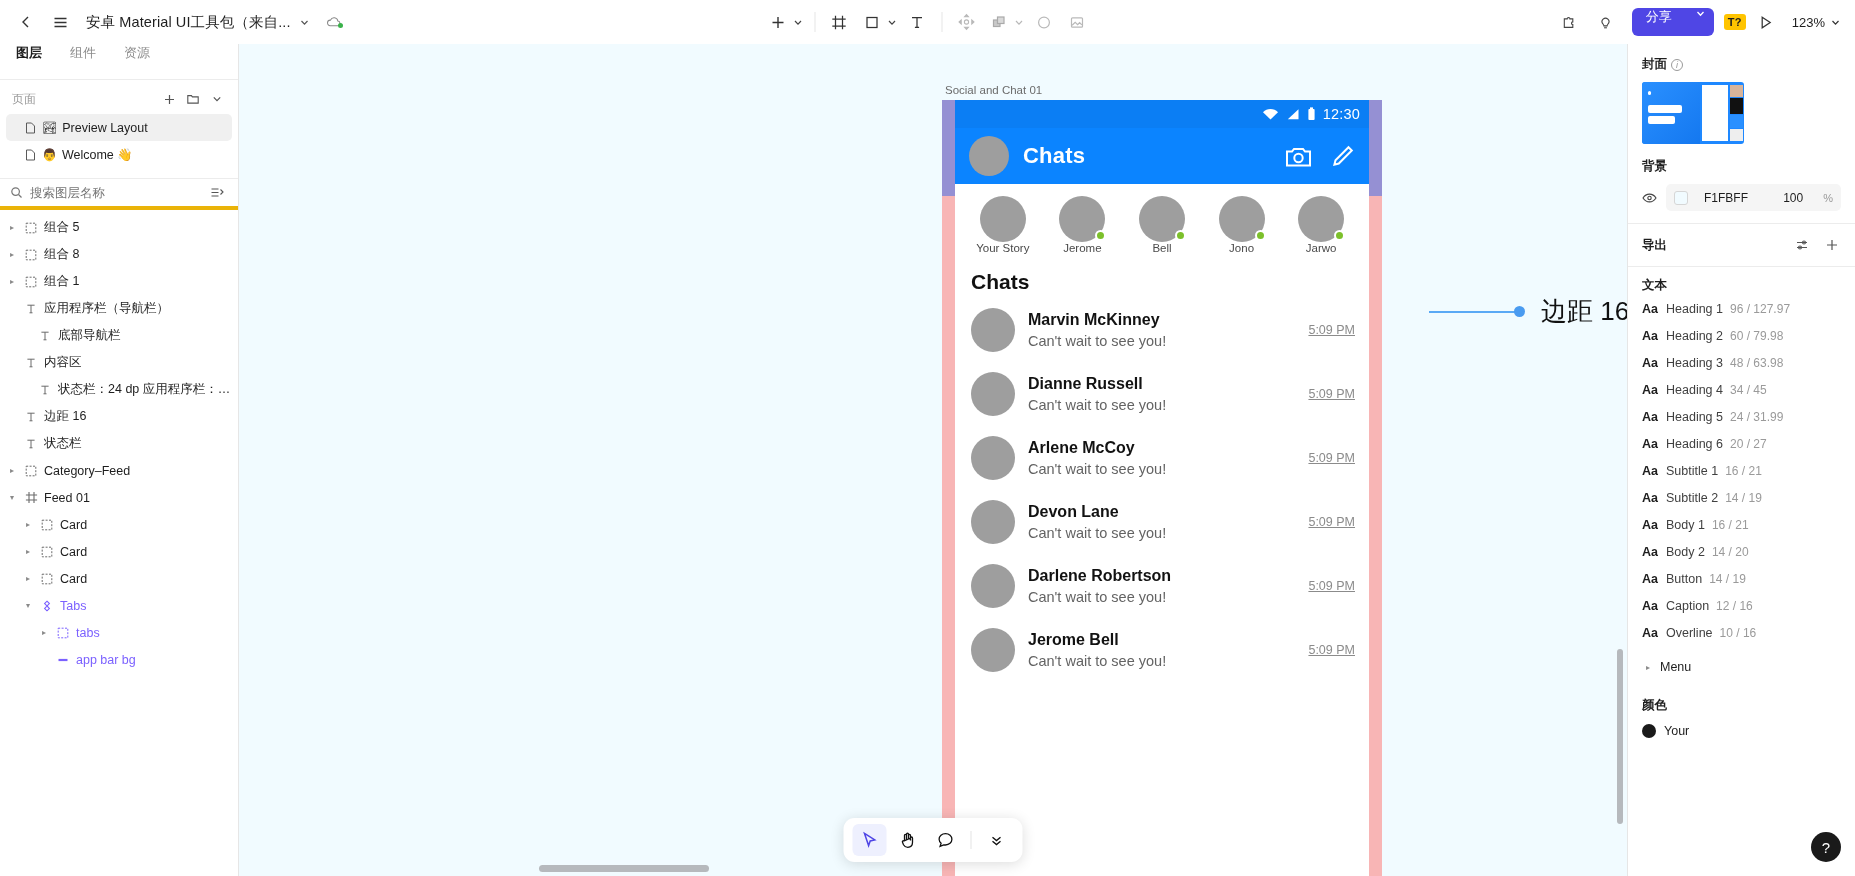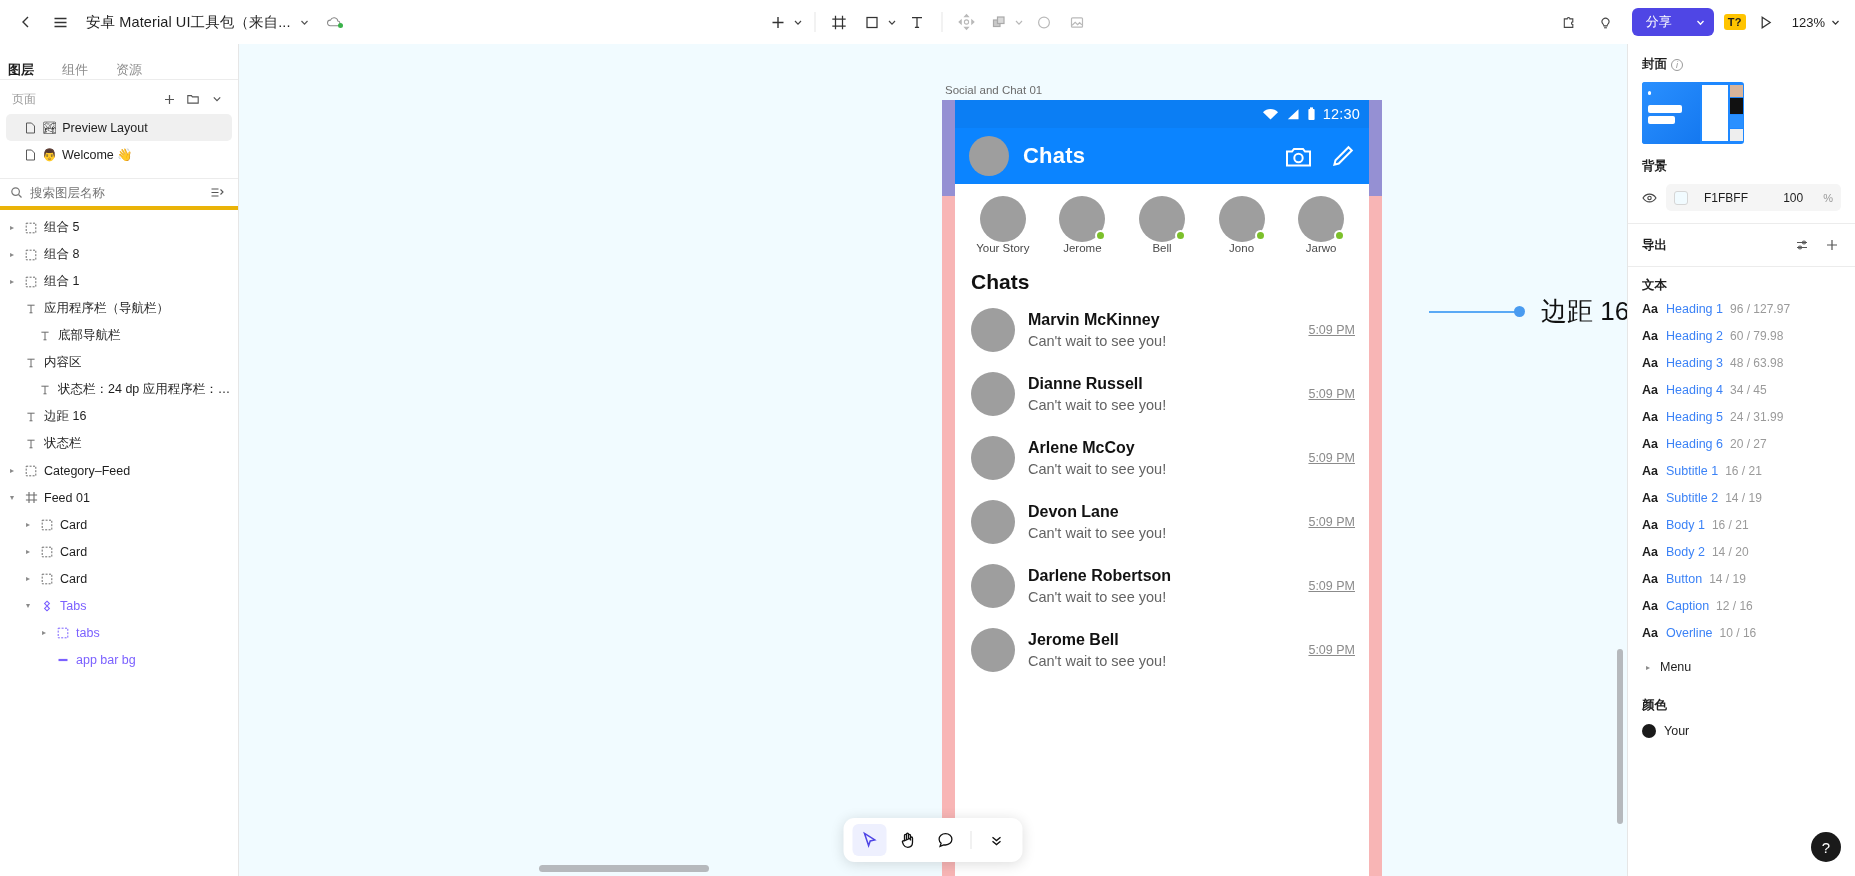--- a/index.html
+++ b/index.html
@@ -37,40 +37,40 @@
     position: absolute; left: 50%; transform: translateX(-50%);
     display: flex; align-items: center; gap: 1px; height: 100%;
   }
   .tb-div { width: 1px; height: 20px; background: #e6e6e6; margin: 0 7px; }
   .mini-caret { font-size: 10px; color: #444; margin-left: -3px; margin-right: 3px; }
 
   .tb-right {
     margin-left: auto; display: flex; align-items: center; gap: 4px;
     padding-right: 14px; height: 100%;
   }
-  .share-group { display: flex; align-items: center; background: #4F46E5; border-radius: 6px; height: 28px; margin: 0 6px; overflow: hidden;}
+  .share-group { display: flex; align-items: flex-start; background: #4F46E5; border-radius: 6px; height: 28px; margin: 0 6px; overflow: hidden;}
   .share-btn { color: #fff; font-size: 13px; display: flex; align-items: center; padding: 0 14px; font-weight: 500; }
   .share-sep { width: 1px; background: rgba(255,255,255,.35); }
   .share-caret { color: #fff; display: flex; align-items: center; padding: 0 8px; font-size: 10px; }
   .t-badge {
     background: #FFC400; color: #1e1e1e; font-size: 11px; font-weight: 700;
     border-radius: 3px; padding: 2px 4px; line-height: 1.1; letter-spacing: .3px;
   }
   .zoom-label { font-size: 13px; color: #1e1e1e; display:flex; align-items:center; gap:5px; margin-left: 6px; white-space: nowrap;}
 
   
   .body { flex: 1; display: flex; position: relative; min-height: 0; }
 
   
   .left {
     width: 239px; min-width: 239px; background: #fff;
     border-right: 1px solid #e6e6e6; display: flex; flex-direction: column;
     position: relative; z-index: 20;
   }
-  .lp-tabs { display: flex; height: 36px; align-items: flex-end; padding: 0 8px; gap: 28px; border-bottom: 1px solid #ececec;}
+  .lp-tabs { display: flex; height: 36px; align-items: flex-start; padding: 0 16px; gap: 28px; border-bottom: 1px solid #ececec;}
   .lp-tab { font-size: 13px; color: #8c8c8c; }
   .lp-tab.active { color: #1e1e1e; font-weight: 600; }
 
   .pages-head {
     display: flex; align-items: center; height: 30px; padding: 0 10px 0 12px; margin-top: 4px;
   }
   .pages-title { font-size: 12px; color: #9a9a9a; }
   .pages-actions { margin-left: auto; display: flex; align-items: center; gap: 2px; }
   .sm-btn { width: 22px; height: 22px; display:flex; align-items:center; justify-content:center; color:#555; border-radius:4px;}
 
@@ -207,21 +207,21 @@
 
   .rp-divider { height: 1px; background: #ececec; margin: 12px 0 0 0; }
   .export-row { display: flex; align-items: center; padding: 10px 12px 10px 14px; }
   .export-title { font-size: 12.5px; font-weight: 700; color: #1e1e1e; }
   .export-actions { margin-left: auto; display: flex; align-items: center; gap: 8px; color: #444; }
 
   .text-styles { padding: 4px 14px 0 14px; }
   .ts-h { font-size: 12.5px; font-weight: 700; color: #1e1e1e; margin: 6px 0 8px 0; }
   .ts-row { display: flex; align-items: baseline; gap: 7px; height: 27px; }
   .aa { font-size: 12.5px; font-weight: 700; color: #1e1e1e; width: 17px; }
-  .ts-name { font-size: 12.5px; color: #3b82f6; }
+  .ts-name { font-size: 12.5px; color: #404040; }
   .ts-size { font-size: 12px; color: #9a9a9a; }
   .menu-row { display: flex; align-items: center; gap: 6px; height: 28px; font-size: 12.5px; color: #1e1e1e; }
   .color-h { font-size: 12.5px; font-weight: 700; color: #1e1e1e; margin: 16px 0 10px 0; }
   .color-row { display: flex; align-items: center; gap: 8px; font-size: 12.5px; color:#1e1e1e;}
   .color-dot { width: 14px; height: 14px; border-radius: 50%; background: #1a1a1a; }
 
   .help-fab {
     position: absolute; right: 14px; bottom: 14px; width: 30px; height: 30px;
     border-radius: 50%; background: #1a1a1a; color: #fff; display: flex;
     align-items: center; justify-content: center; font-size: 15px; z-index: 40;

